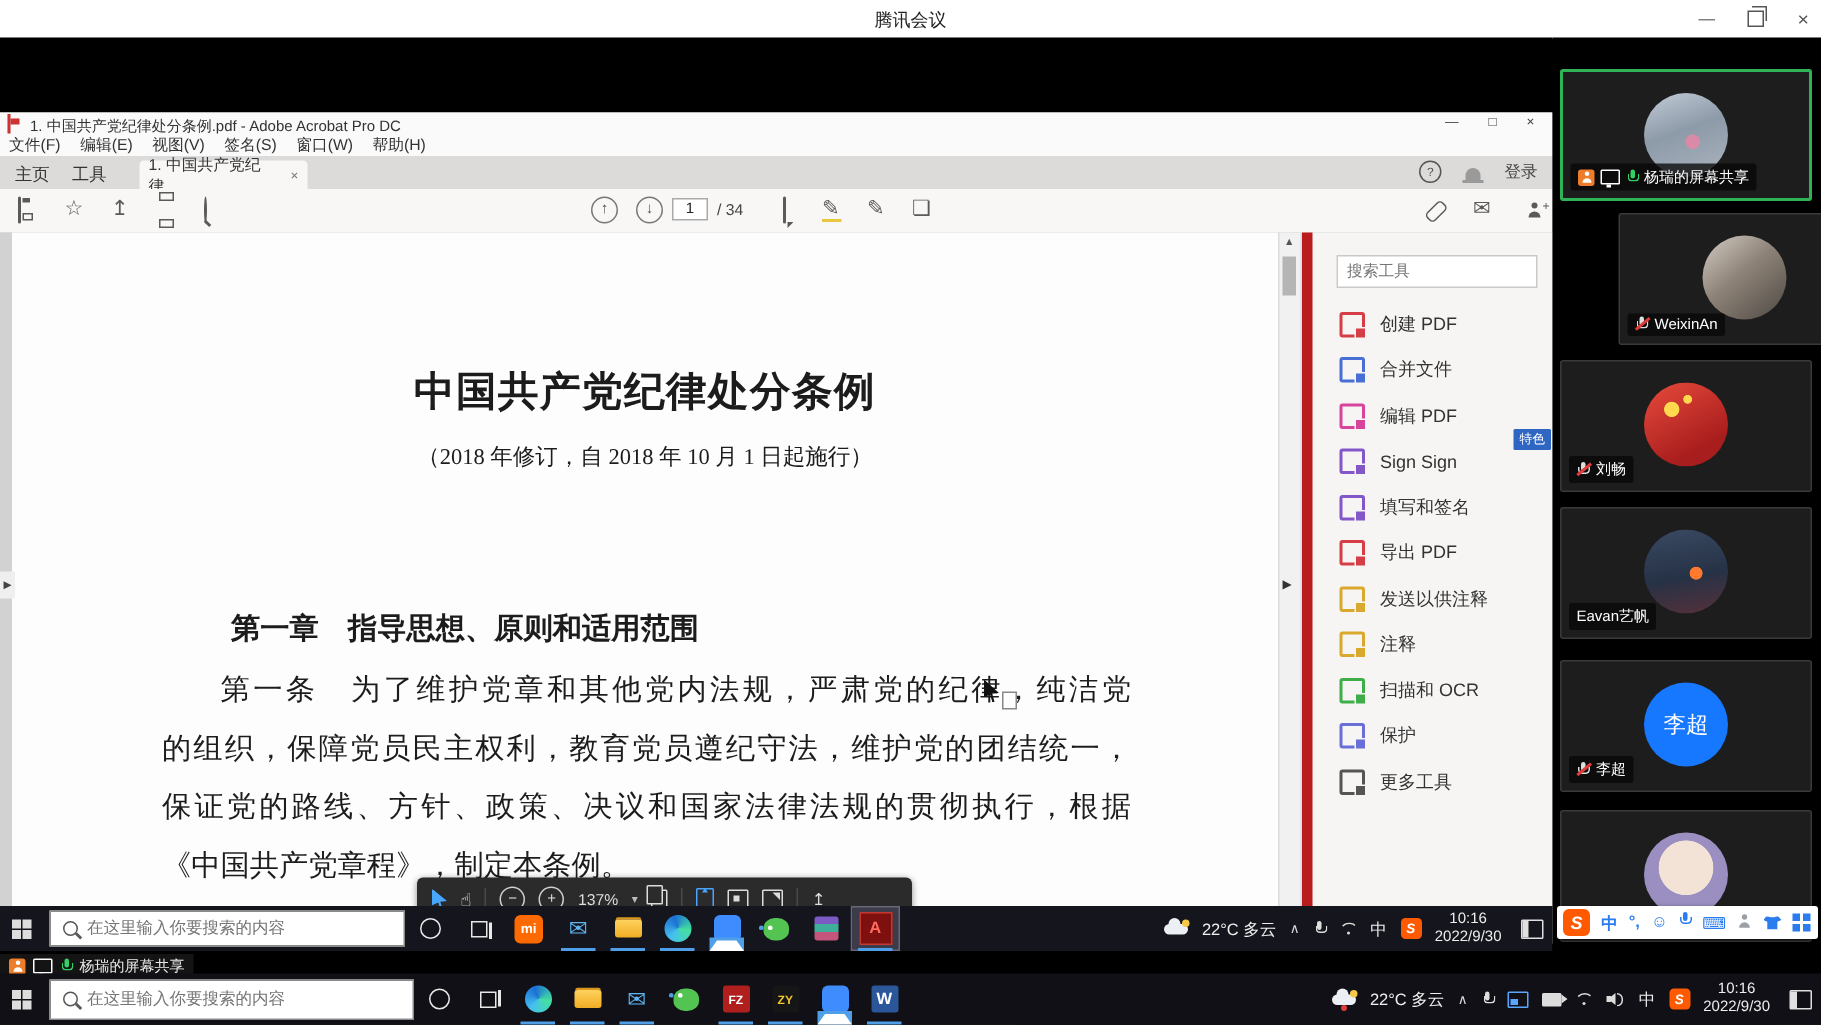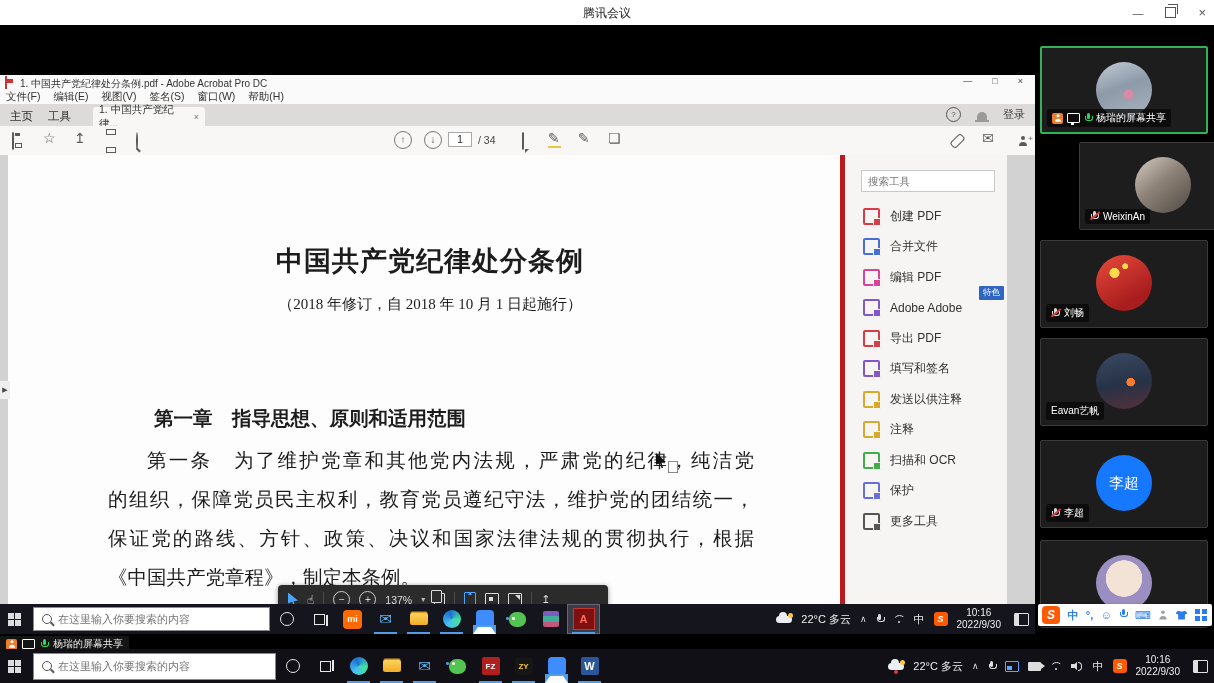--- a/index.html
+++ b/index.html
@@ -77,21 +77,21 @@
   .doc-line.jl{text-align-last:justify;white-space:normal;overflow:hidden}
   .doc-line.indent{text-indent:39px}
   
   .scrollbar{position:absolute;left:852px;top:0;width:14px;height:474px;background:#f1f1f1;border-left:1px solid #dcdcdc;border-right:1px solid #dcdcdc}
   .scroll-up{position:absolute;left:3px;top:3px;font-size:7px;color:#555}
   .scroll-thumb{position:absolute;left:2px;top:16px;width:9px;height:26px;background:#b5b5b5}
   .expander-left{position:absolute;left:0;top:226px;width:10px;height:18px;background:#efefef;color:#444;font-size:7px;display:flex;align-items:center;justify-content:center}
   .expander-right{position:absolute;left:855px;top:230px;color:#333;font-size:8px}
 
   
-  .panel{position:absolute;left:840px;top:0;width:167px;height:474px;background:#f6f5f4;border-left:5px solid #b91c1c;box-sizing:border-box}
+  .panel{position:absolute;left:868px;top:0;width:167px;height:474px;background:#f6f5f4;border-left:7px solid #b91c1c;box-sizing:border-box}
   .panel-search{position:absolute;left:16px;top:15px;width:134px;height:22px;border:1px solid #c9c9c9;background:#fff;font-size:10.5px;color:#333;padding:0 6px;box-sizing:border-box}
   .tools-list{position:absolute;left:0px;top:46px;width:167px}
   .tool-row{position:relative;display:flex;align-items:center;gap:10px;height:30.5px;padding-left:18px}
   .tool-ic{width:13px;height:13px;border-radius:2px;position:relative;flex:none;border:2px solid currentColor}
   .tool-ic i{position:absolute;right:-3px;bottom:-3px;width:6px;height:6px;background:currentColor;border:1px solid #f6f5f4;border-radius:1px}
   .tool-label{font-size:12px;color:#323232;white-space:nowrap}
   .badge{position:absolute;right:8px;top:-7px;background:#2f66c4;color:#fff;font-size:8.5px;padding:1px 4px;border-radius:1px}
 
   
   .float-tb{left:278px;top:430px;width:330px;height:29px;background:#2b2b2b;border-radius:4px;box-shadow:0 1px 5px rgba(0,0,0,.45);display:flex;align-items:center;gap:9px;padding:0 10px;box-sizing:border-box;color:#dcdcdc}
@@ -319,34 +319,34 @@
               <div class="tool-row">
                 <span class="tool-ic" style="color: rgb(216, 67, 155);">
                   <i></i>
                 </span>
                 <span class="tool-label">编辑 PDF</span>
               </div>
               <div class="tool-row">
                 <span class="tool-ic" style="color: rgb(132, 87, 201);">
                   <i></i>
                 </span>
-                <span class="tool-label">Adobe Adobe</span>
+                <span class="tool-label">Sign Sign</span>
                 <span class="badge">特色</span>
               </div>
               <div class="tool-row">
+                <span class="tool-ic" style="color: rgb(132, 87, 201);">
+                  <i></i>
+                </span>
+                <span class="tool-label">填写和签名</span>
+              </div>
+              <div class="tool-row">
                 <span class="tool-ic" style="color: rgb(214, 62, 71);">
                   <i></i>
                 </span>
                 <span class="tool-label">导出 PDF</span>
-              </div>
-              <div class="tool-row">
-                <span class="tool-ic" style="color: rgb(132, 87, 201);">
-                  <i></i>
-                </span>
-                <span class="tool-label">填写和签名</span>
               </div>
               <div class="tool-row">
                 <span class="tool-ic" style="color: rgb(217, 169, 46);">
                   <i></i>
                 </span>
                 <span class="tool-label">发送以供注释</span>
               </div>
               <div class="tool-row">
                 <span class="tool-ic" style="color: rgb(217, 169, 46);">
                   <i></i>

